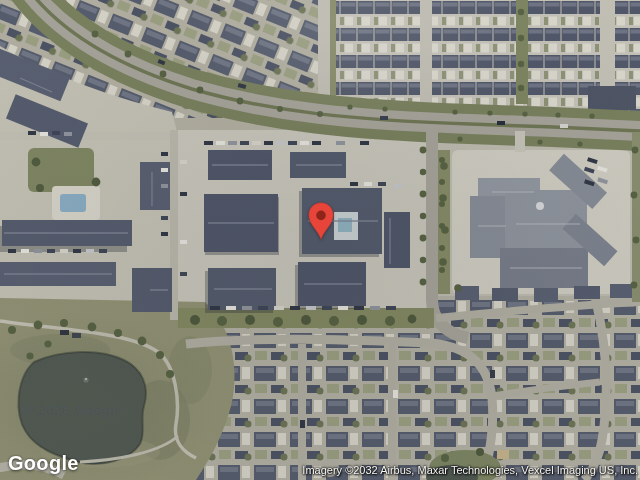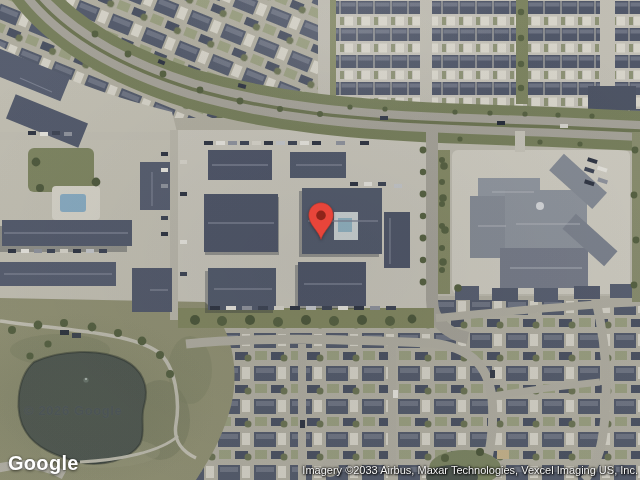--- a/index.html
+++ b/index.html
@@ -327,15 +327,15 @@
 
 <svg class="pin" viewBox="0 0 26 38">
   <path stroke-width="0.6" d="M13,0.8 C6.2,0.8 0.8,6.2 0.8,13 C0.8,19.6 5.4,24.6 9.3,30.2
            C11,32.7 12.3,35 13,37.4 C13.7,35 15,32.7 16.7,30.2
            C20.6,24.6 25.2,19.6 25.2,13 C25.2,6.2 19.8,0.8 13,0.8 Z" fill="#E8453A" stroke="#B5372C"></path>
   <circle cx="13" cy="13.4" r="4.8" fill="#8E241A"></circle>
 </svg>
 
 <div class="watermark">© 2026 Google</div>
 <div class="logo">Google</div>
-<div class="attribution">Imagery ©2033 Airbus, Maxar Technologies, Vexcel Imaging US, Inc.</div>
+<div class="attribution">Imagery ©2032 Airbus, Maxar Technologies, Vexcel Imaging US, Inc.</div>
 
 </div>
 
 </body></html>

